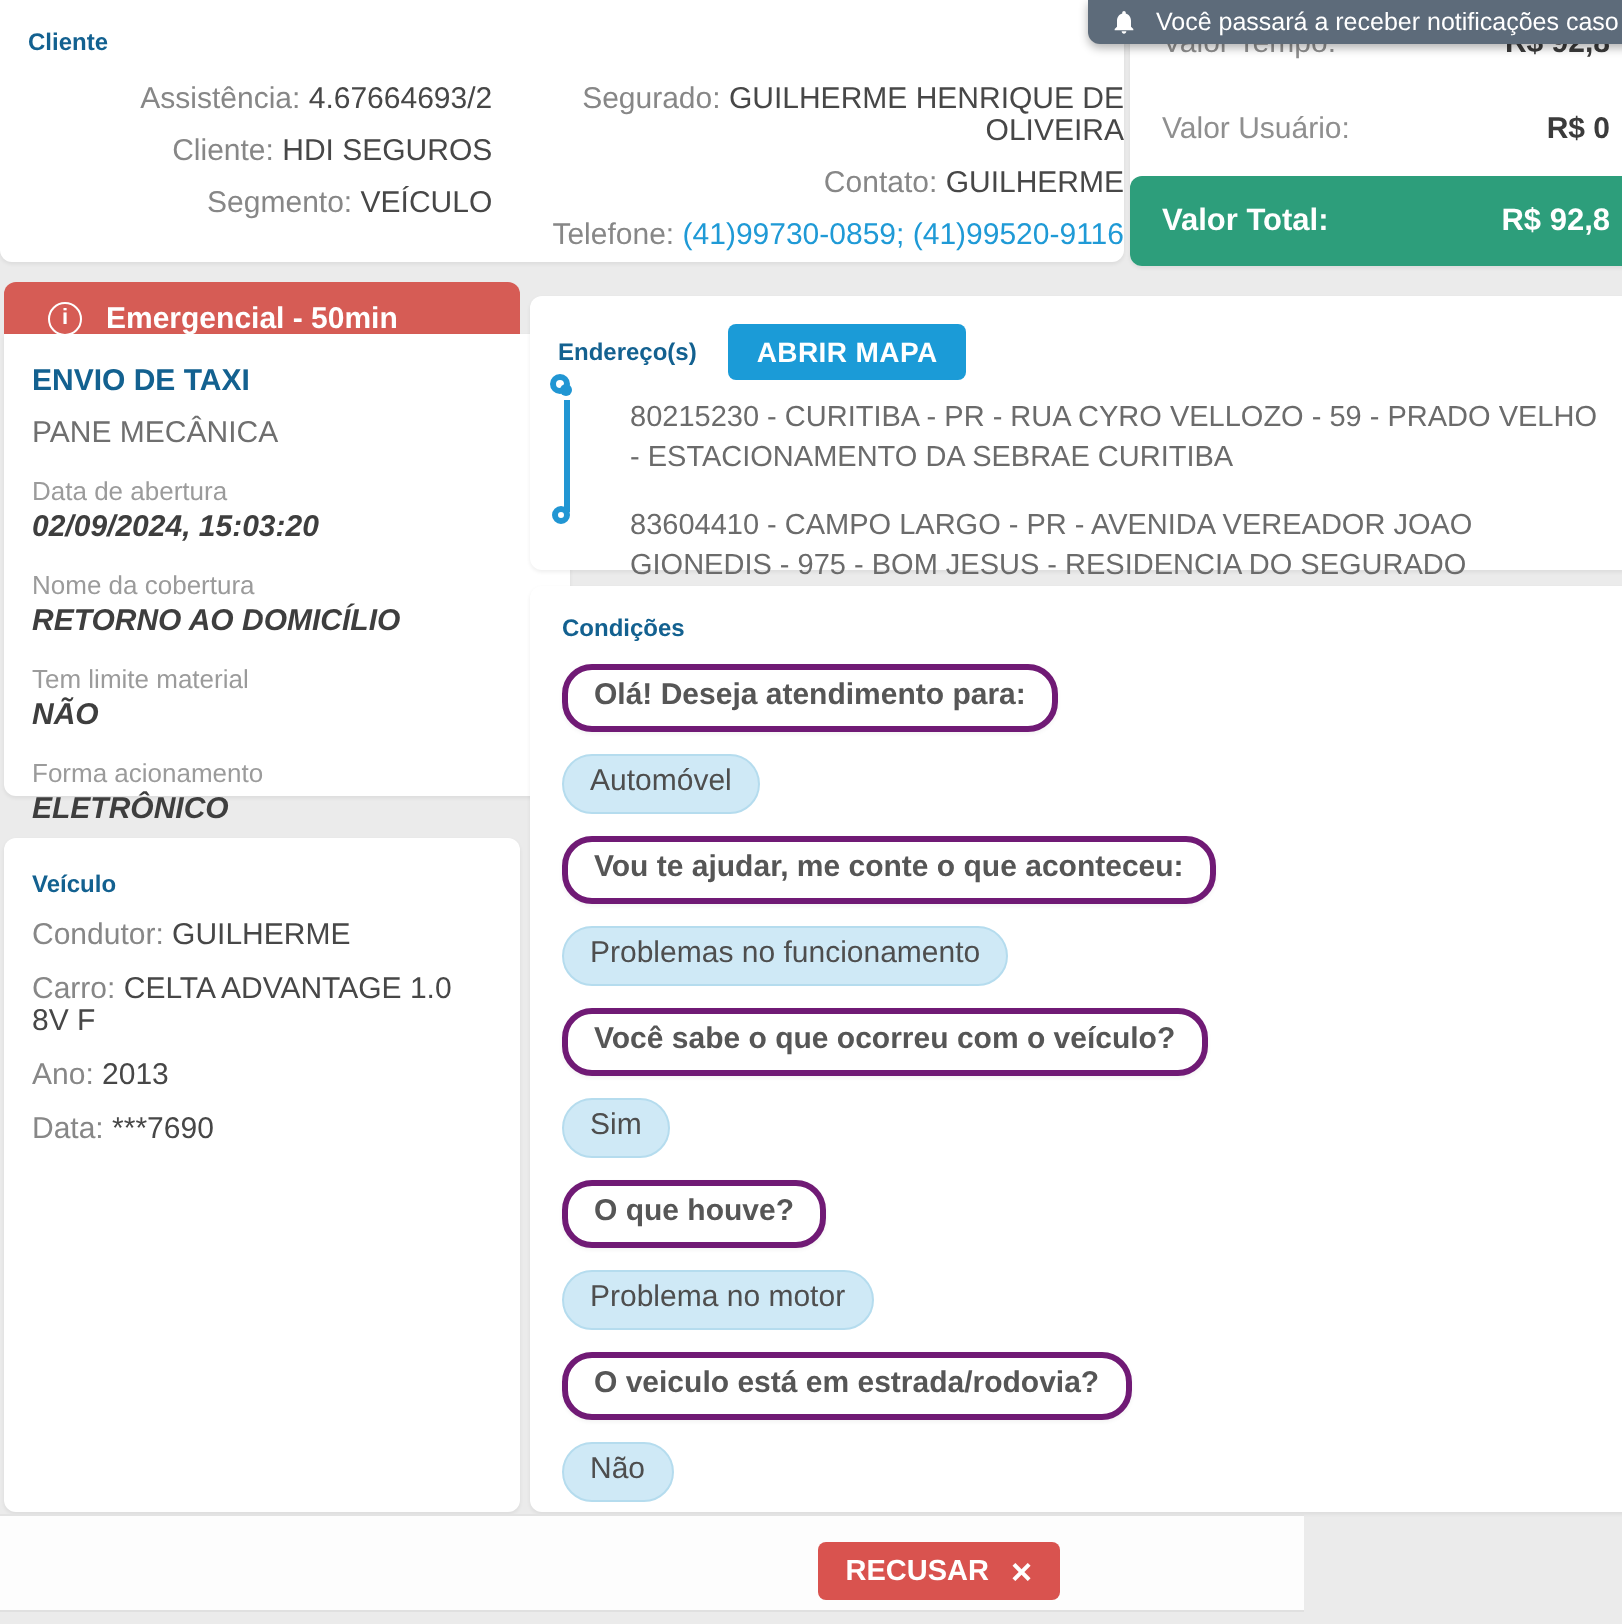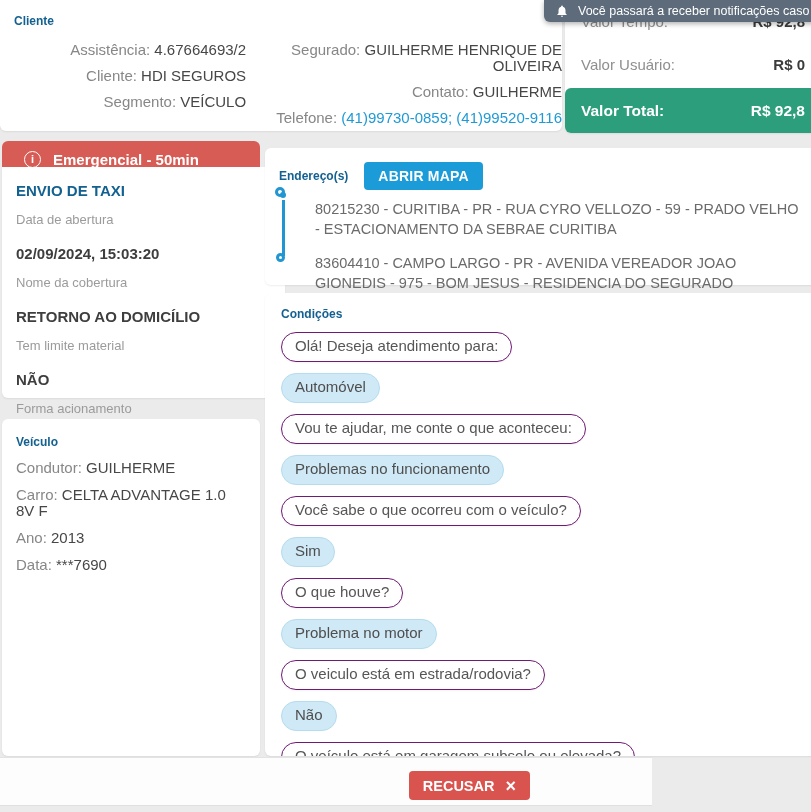--- a/index.html
+++ b/index.html
@@ -63,21 +63,21 @@
     width:17px; height:17px; border:1.6px solid #fff; border-radius:50%;
     display:inline-flex; align-items:center; justify-content:center;
     font-size:11px; font-weight:700; flex:0 0 auto;
   }
   .info-icon::after { content:"i"; }
   .service-card { left:2px; top:167px; width:283px; height:231px; border-radius:0 0 6px 6px; padding:15px 14px 0 14px; }
   .svc-type { color:#136190; font-weight:700; font-size:15px; }
   .svc-sub { color:#6f6f6f; margin-top:9px; }
   .fld { margin-top:13px; }
   .flbl { color:#9b9b9b; font-size:13px; }
-  .fval { color:#3e3e3e; font-weight:700; margin-top:18px; }
+  .fval { color:#3e3e3e; font-weight:700; margin-top:2px;font-style:italic; }
 
   
   .vehicle-card { left:2px; top:419px; width:258px; height:337px; padding:16px 14px 0 14px; }
   .veh-row { margin-top:11px; line-height:16px; }
 
   
   .addresses-card { left:265px; top:148px; width:554px; height:137px; padding:14px 0 0 14px; }
   .addr-head { display:flex; align-items:center; gap:16px; }
   .map-btn {
     background:#1b9bd7; color:#fff; border:none; border-radius:4px;
@@ -99,21 +99,21 @@
   }
   .addr-list { margin:9px 14px 0 36px; width:492px; }
   .addr { color:#6b6b6b; font-size:14.5px; line-height:1.4; margin-bottom:13px; }
 
   
   .conditions-card { left:265px; top:293px; width:554px; height:463px; padding:14px 0 0 16px; overflow:hidden; }
   .bubble {
     display:table; margin-top:11px; padding:4px 13px 6px;
     border-radius:15px; font-size:15px; max-width:480px; line-height:18px;
   }
-  .bubble.q { background:#fff; border:1px solid #701a75; color:#565656; box-shadow:0 1px 2px rgba(0,0,0,0.05); }
+  .bubble.q { background:#fff; border:3px solid #701a75; color:#565656; box-shadow:0 1px 2px rgba(0,0,0,0.05);font-weight:bold; }
   .bubble.a { background:#cfe9f6; border:1px solid #b5dcee; color:#4e4e4e; }
 
   
   .footer {
     position:absolute; left:0; top:757px; width:652px; height:49px;
     background:#fdfdfd; border-top:1px solid #e3e3e3; border-bottom:1px solid #e0e0e0;
   }
   .btn {
     position:absolute; top:13px; height:29px; border:none; border-radius:4px;
     color:#fff; font-family:inherit; font-weight:700; font-size:14.5px;
@@ -184,20 +184,21 @@
   <span>Você passará a receber notificações caso re</span>
 </div>
 
 <section class="red-header">
   <span class="info-icon"></span>
   <span>Emergencial - 50min</span>
 </section>
 
 <section class="card service-card">
   <div class="svc-type">ENVIO DE TAXI</div>
+  <div class="svc-sub">PANE MECÂNICA</div>
   <div class="fld">
     <div class="flbl">Data de abertura</div>
     <div class="fval">02/09/2024, 15:03:20</div>
   </div>
   <div class="fld">
     <div class="flbl">Nome da cobertura</div>
     <div class="fval">RETORNO AO DOMICÍLIO</div>
   </div>
   <div class="fld">
     <div class="flbl">Tem limite material</div>

